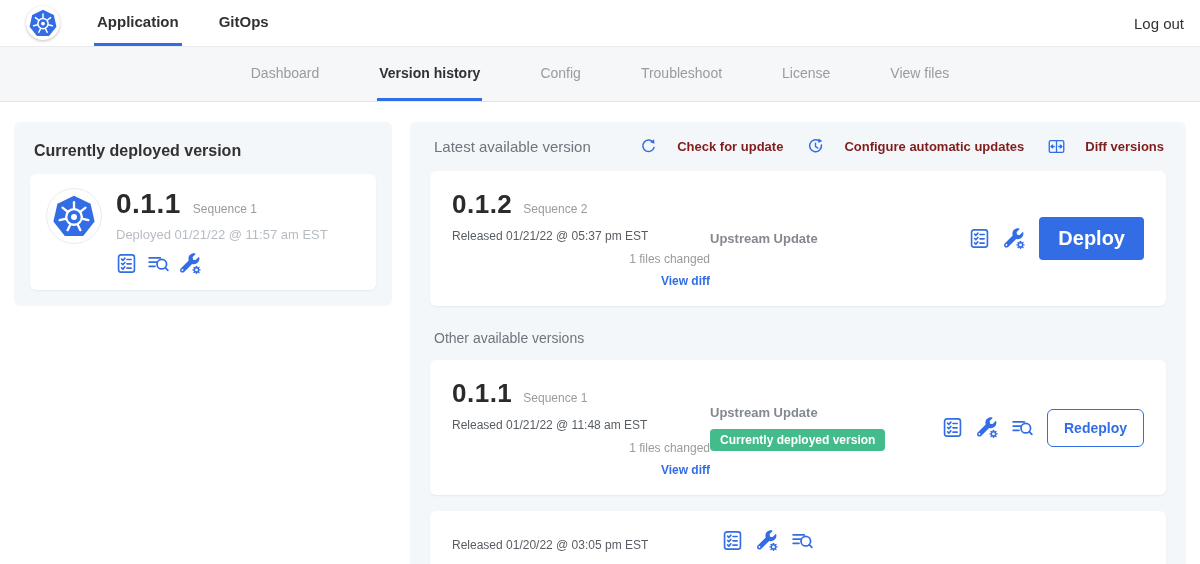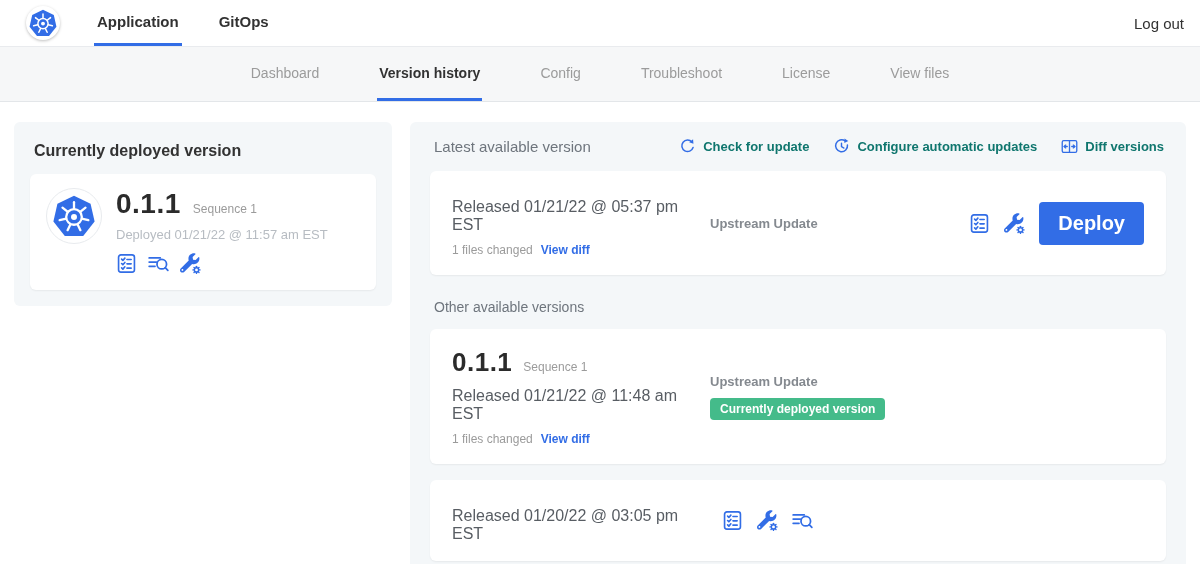--- a/index.html
+++ b/index.html
@@ -45,31 +45,31 @@
   .dc-date { font-size:13px; color:#b7bcc2; margin-top:7px; }
   .icon-row { display:flex; align-items:center; gap:11px; margin-top:11px; }
   .icon { width:21px; height:21px; color:#326de6; cursor:pointer; flex-shrink:0; }
   .icon.small { width:17px; height:17px; }
 
   
   .versions-panel { flex:1; padding:14px 20px 20px; }
   .vp-header { display:flex; align-items:center; margin:2px 2px 16px 4px; }
   .vp-title { font-size:15px; font-weight:500; color:#6e757d; }
   .vp-actions { margin-left:auto; display:flex; align-items:center; gap:24px; }
-  .vp-action { display:flex; align-items:center; gap:7px; font-size:13px; font-weight:700;
-    color:#0f766e; cursor:pointer; }
+  .vp-action { display:flex; align-items:center; gap:20px; font-size:13px; font-weight:700;
+    color:#7f1d1d; cursor:pointer; }
   .other-title { font-size:14px; color:#6e757d; margin:24px 2px 14px 4px; }
 
   .version-card { background:#fff; border-radius:6px; box-shadow:0 1px 2px rgba(0,0,0,.06);
     padding:18px 22px; display:flex; align-items:center; }
   .vc-left { width:258px; flex-shrink:0; }
   .vc-ver-row { display:flex; align-items:baseline; gap:11px; }
   .vc-version { font-size:26px; font-weight:700; color:#2b2b2b; letter-spacing:.5px; }
-  .vc-released { font-size:16px; font-weight:500; color:#585d63; margin-top:9px; }
-  .vc-files-row { display:flex; align-items:flex-end; gap:8px; font-size:12px; color:#9b9b9b; margin-top:9px; }
+  .vc-released { font-size:12px; font-weight:500; color:#585d63; margin-top:9px; }
+  .vc-files-row { display:flex; align-items:flex-end; gap:8px; font-size:12px; color:#9b9b9b; margin-top:9px;flex-direction:column; }
   .view-diff { color:#326de6; font-weight:700; cursor:pointer; text-decoration:none; }
   .vc-mid { flex:1; display:flex; flex-direction:column; gap:9px; }
   .vc-source { font-size:13px; font-weight:700; color:#84898f; }
   .badge { display:inline-block; width:max-content; font-size:12px; font-weight:700; color:#fff;
     padding:4px 10px; border-radius:4px; }
   .badge.green { background:#44bb8a; }
   .badge.gray  { background:#b3bdc4; }
   .vc-right { display:flex; align-items:center; gap:14px; margin-left:12px; }
   .btn-primary { background:#326de6; color:#fff; border:0; border-radius:4px; font-size:20px;
     font-weight:700; padding:10px 19px; cursor:pointer; font-family:"Liberation Sans",sans-serif; }
@@ -235,20 +235,24 @@
           <svg class="icon small" viewBox="0 0 18 18">
               <use href="#i-diff"></use>
             </svg>
           <span>Diff versions</span>
         </span>
       </div>
     </div>
 
     <div class="version-card mb24">
       <div class="vc-left">
+        <div class="vc-ver-row">
+          <span class="vc-version">0.1.2</span>
+          <span class="seq">Sequence 2</span>
+        </div>
         <div class="vc-released">Released 01/21/22 @ 05:37 pm EST</div>
         <div class="vc-files-row">
           <span>1 files changed</span>
           <a class="view-diff">View diff</a>
         </div>
       </div>
       <div class="vc-mid">
         <span class="vc-source">Upstream Update</span>
       </div>
       <div class="vc-right">
@@ -273,20 +277,32 @@
         <div class="vc-released">Released 01/21/22 @ 11:48 am EST</div>
         <div class="vc-files-row">
           <span>1 files changed</span>
           <a class="view-diff">View diff</a>
         </div>
       </div>
       <div class="vc-mid">
         <span class="vc-source">Upstream Update</span>
         <span class="badge green">Currently deployed version</span>
       </div>
+      <div class="vc-right">
+        <svg class="icon" viewBox="0 0 18 18">
+            <use href="#i-checklist"></use>
+          </svg>
+        <svg class="icon" viewBox="0 0 512 512">
+            <use href="#i-config"></use>
+          </svg>
+        <svg class="icon" viewBox="0 0 18 18">
+            <use href="#i-logs"></use>
+          </svg>
+        <button class="btn-outline">Redeploy</button>
+      </div>
     </div>
 
     <div class="version-card">
       <div class="vc-left">
         <div class="vc-released">Released 01/20/22 @ 03:05 pm EST</div>
       </div>
       <div class="vc-right">
         <svg class="icon" viewBox="0 0 18 18">
             <use href="#i-checklist"></use>
           </svg>

